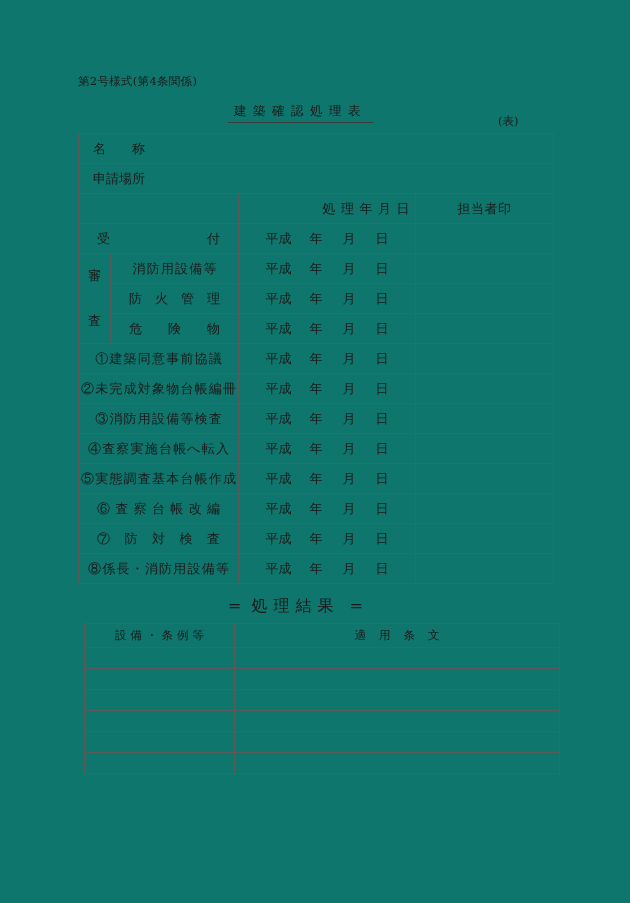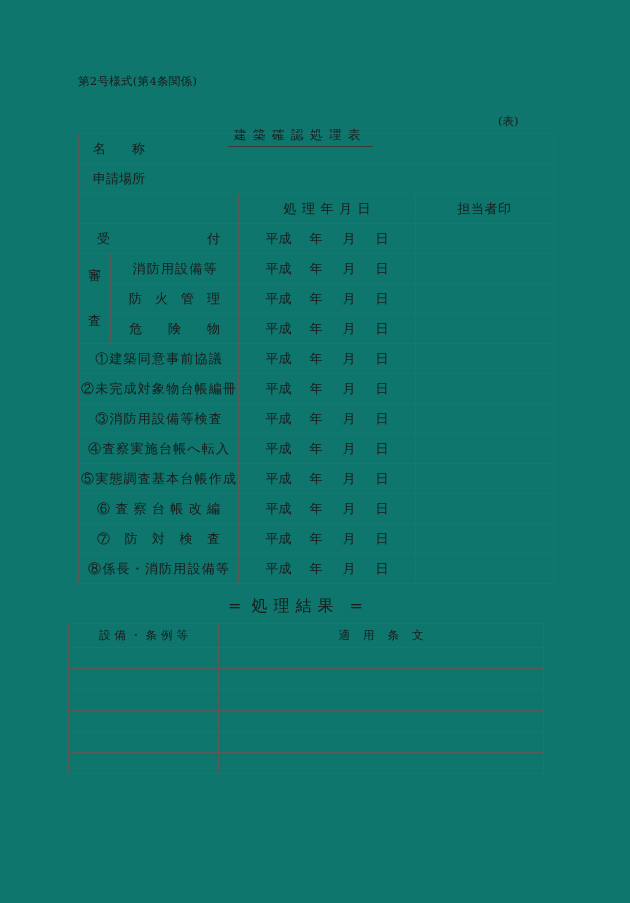--- a/index.html
+++ b/index.html
@@ -35,21 +35,20 @@
 
   .doc-title {
     position: absolute;
     left: 228px;
     top: 103px;
     font-size: 12.5px;
     letter-spacing: 6.5px;
     padding: 0 6px 2px 6px;
     border-bottom: 1px solid #3b3b3b;
     white-space: nowrap;
-    margin-top: 24px;
   }
 
   .side-mark {
     position: absolute;
     left: 498px;
     top: 114px;
     font-size: 11.5px;
     white-space: nowrap;
   }
 
@@ -100,21 +99,21 @@
     display: block;
     text-align: center;
     letter-spacing: 0;
   }
   .date-cell .era { margin-right: 18px; }
   .date-cell .u   { margin-right: 20px; }
   .date-cell .u:last-child { margin-right: 0; }
 
   .head-date {
     display: block;
-    text-align: center;
+    text-align: right;
     letter-spacing: 5.5px;
     text-indent: 5.5px;
   }
   .head-seal {
     display: block;
     text-align: center;
     letter-spacing: 0.6px;
   }
 
   .vert-label {
@@ -132,21 +131,21 @@
     top: 596px;
     font-size: 16px;
     letter-spacing: 6px;
     white-space: nowrap;
   }
   .result-heading .eq { letter-spacing: 0; margin: 0 10px; }
 
   
   .result-table {
     position: absolute;
-    left: 68px;
+    left: 84px;
     top: 623px;
     width: 475px;
     border-collapse: collapse;
     table-layout: fixed;
     font-size: 11.5px;
     padding-left: 32px;
   }
   .result-table td {
     border: 1px solid #5a5a5a;
     height: 20px;

